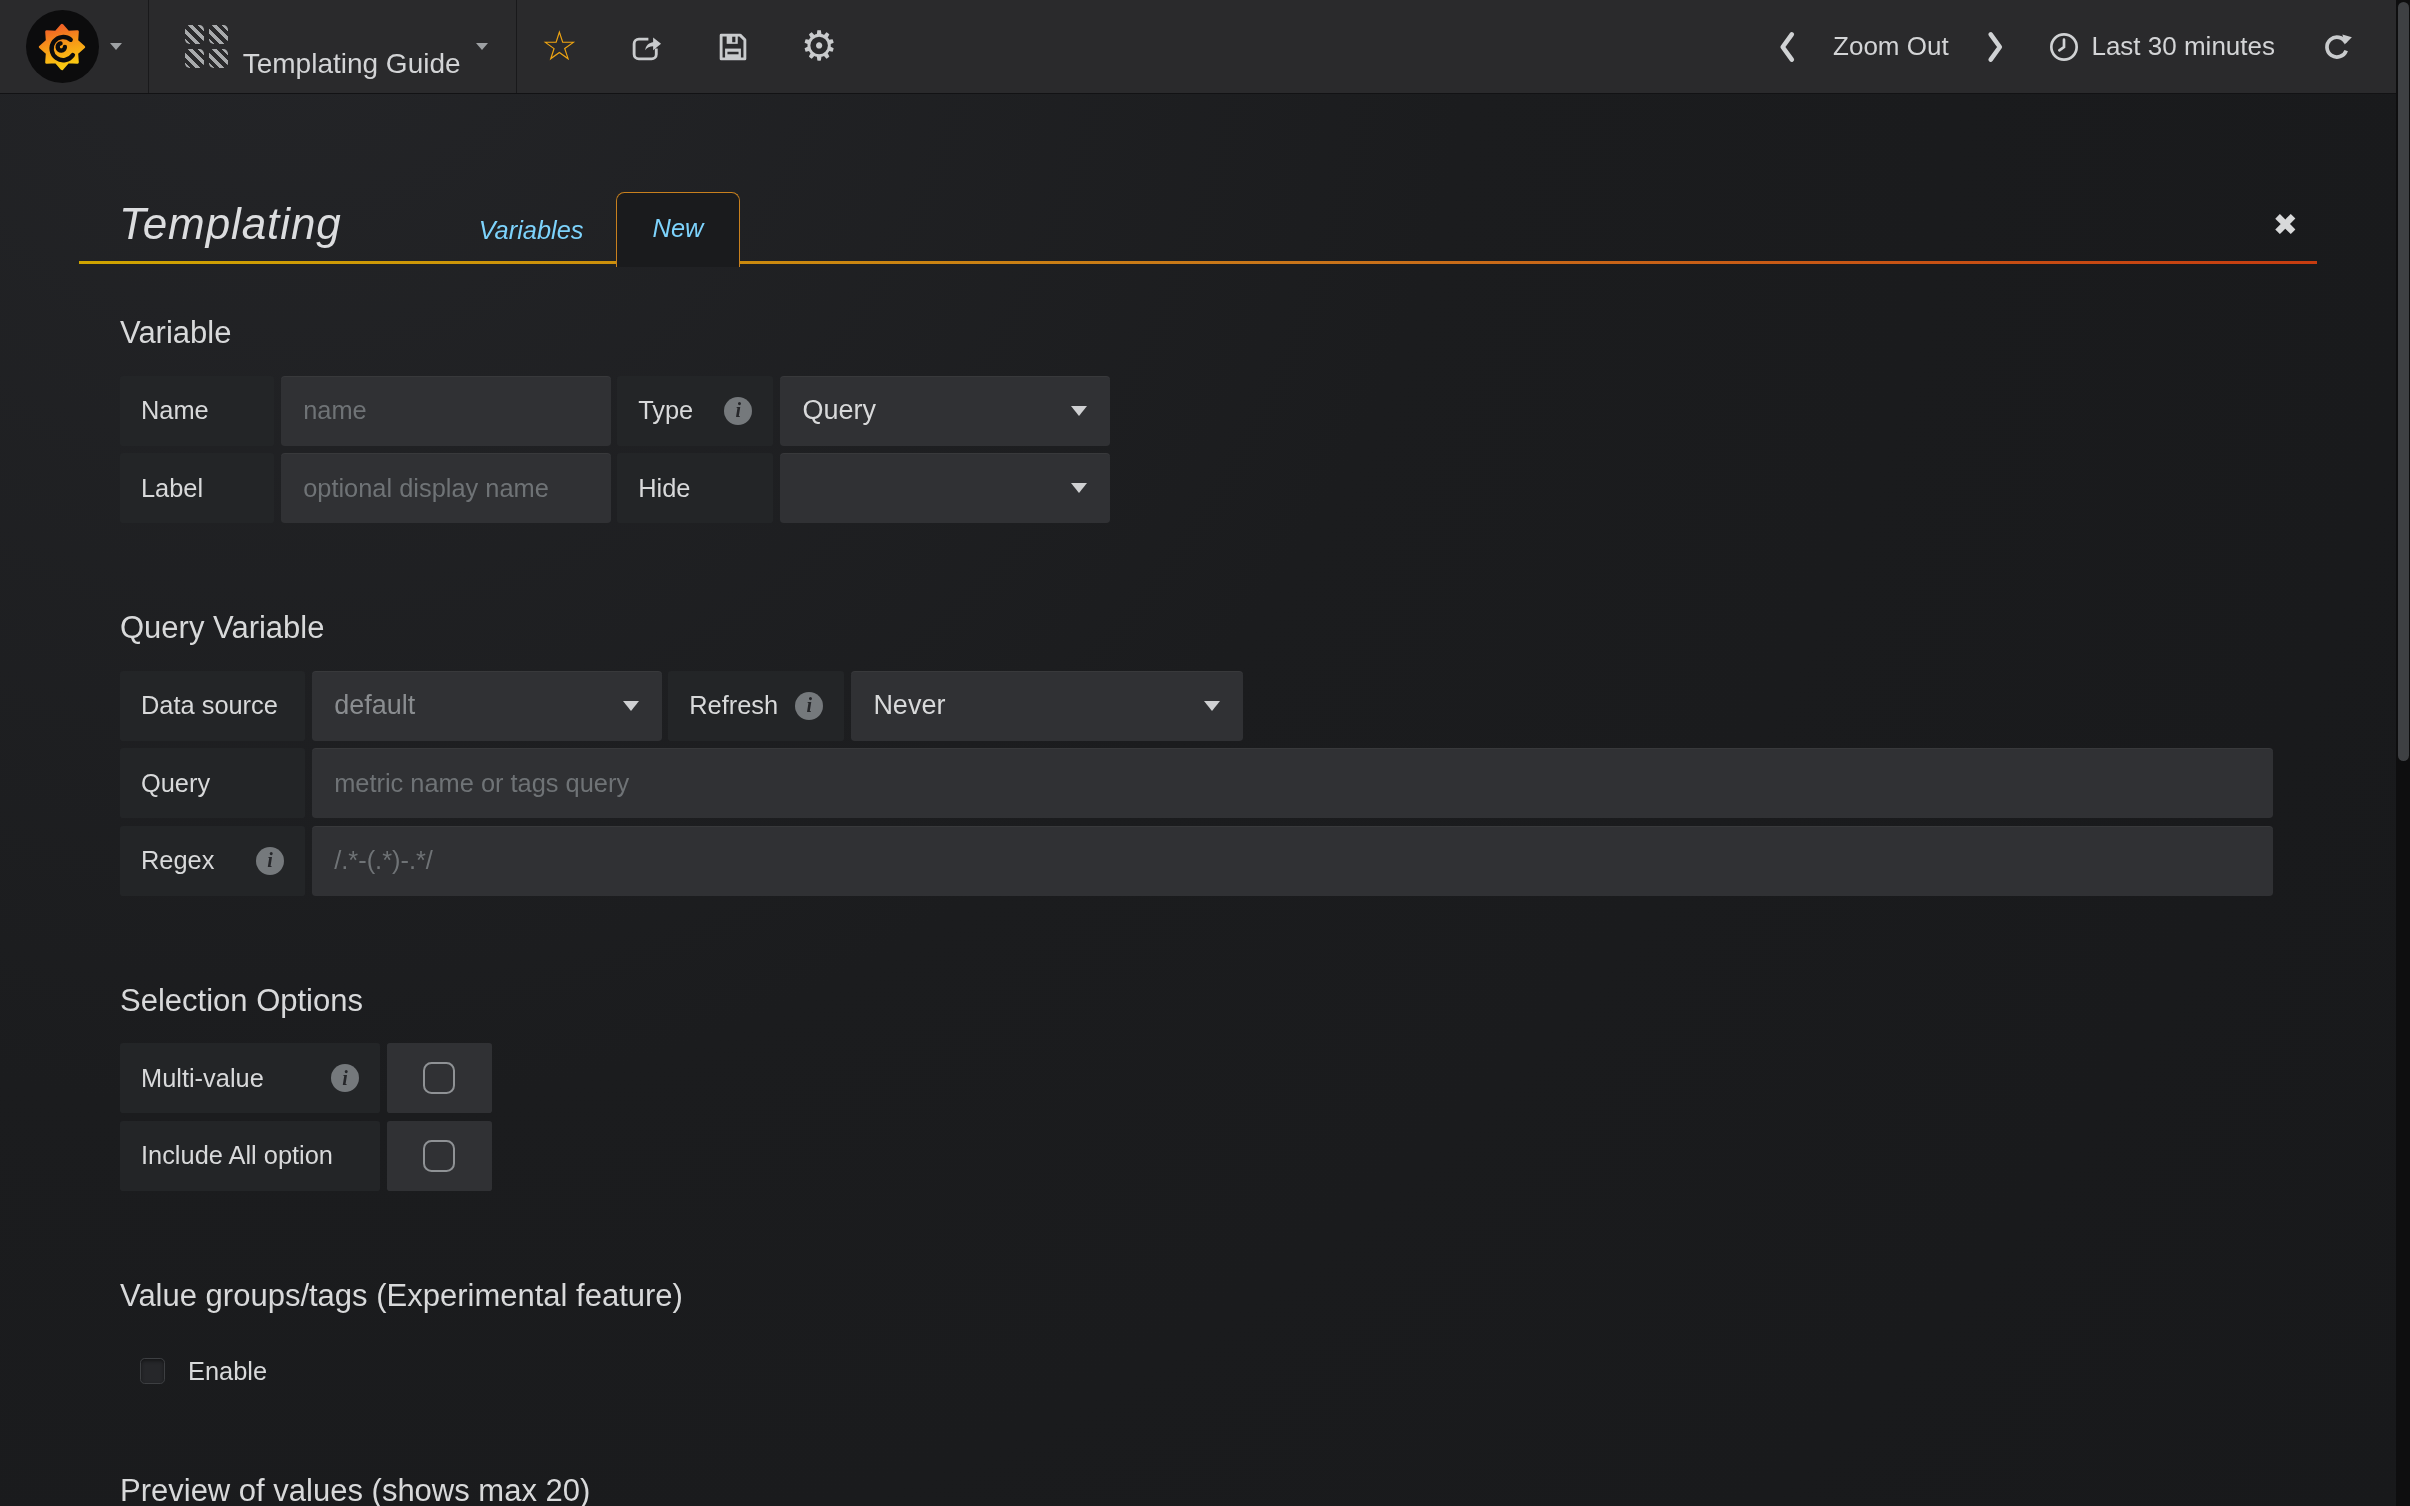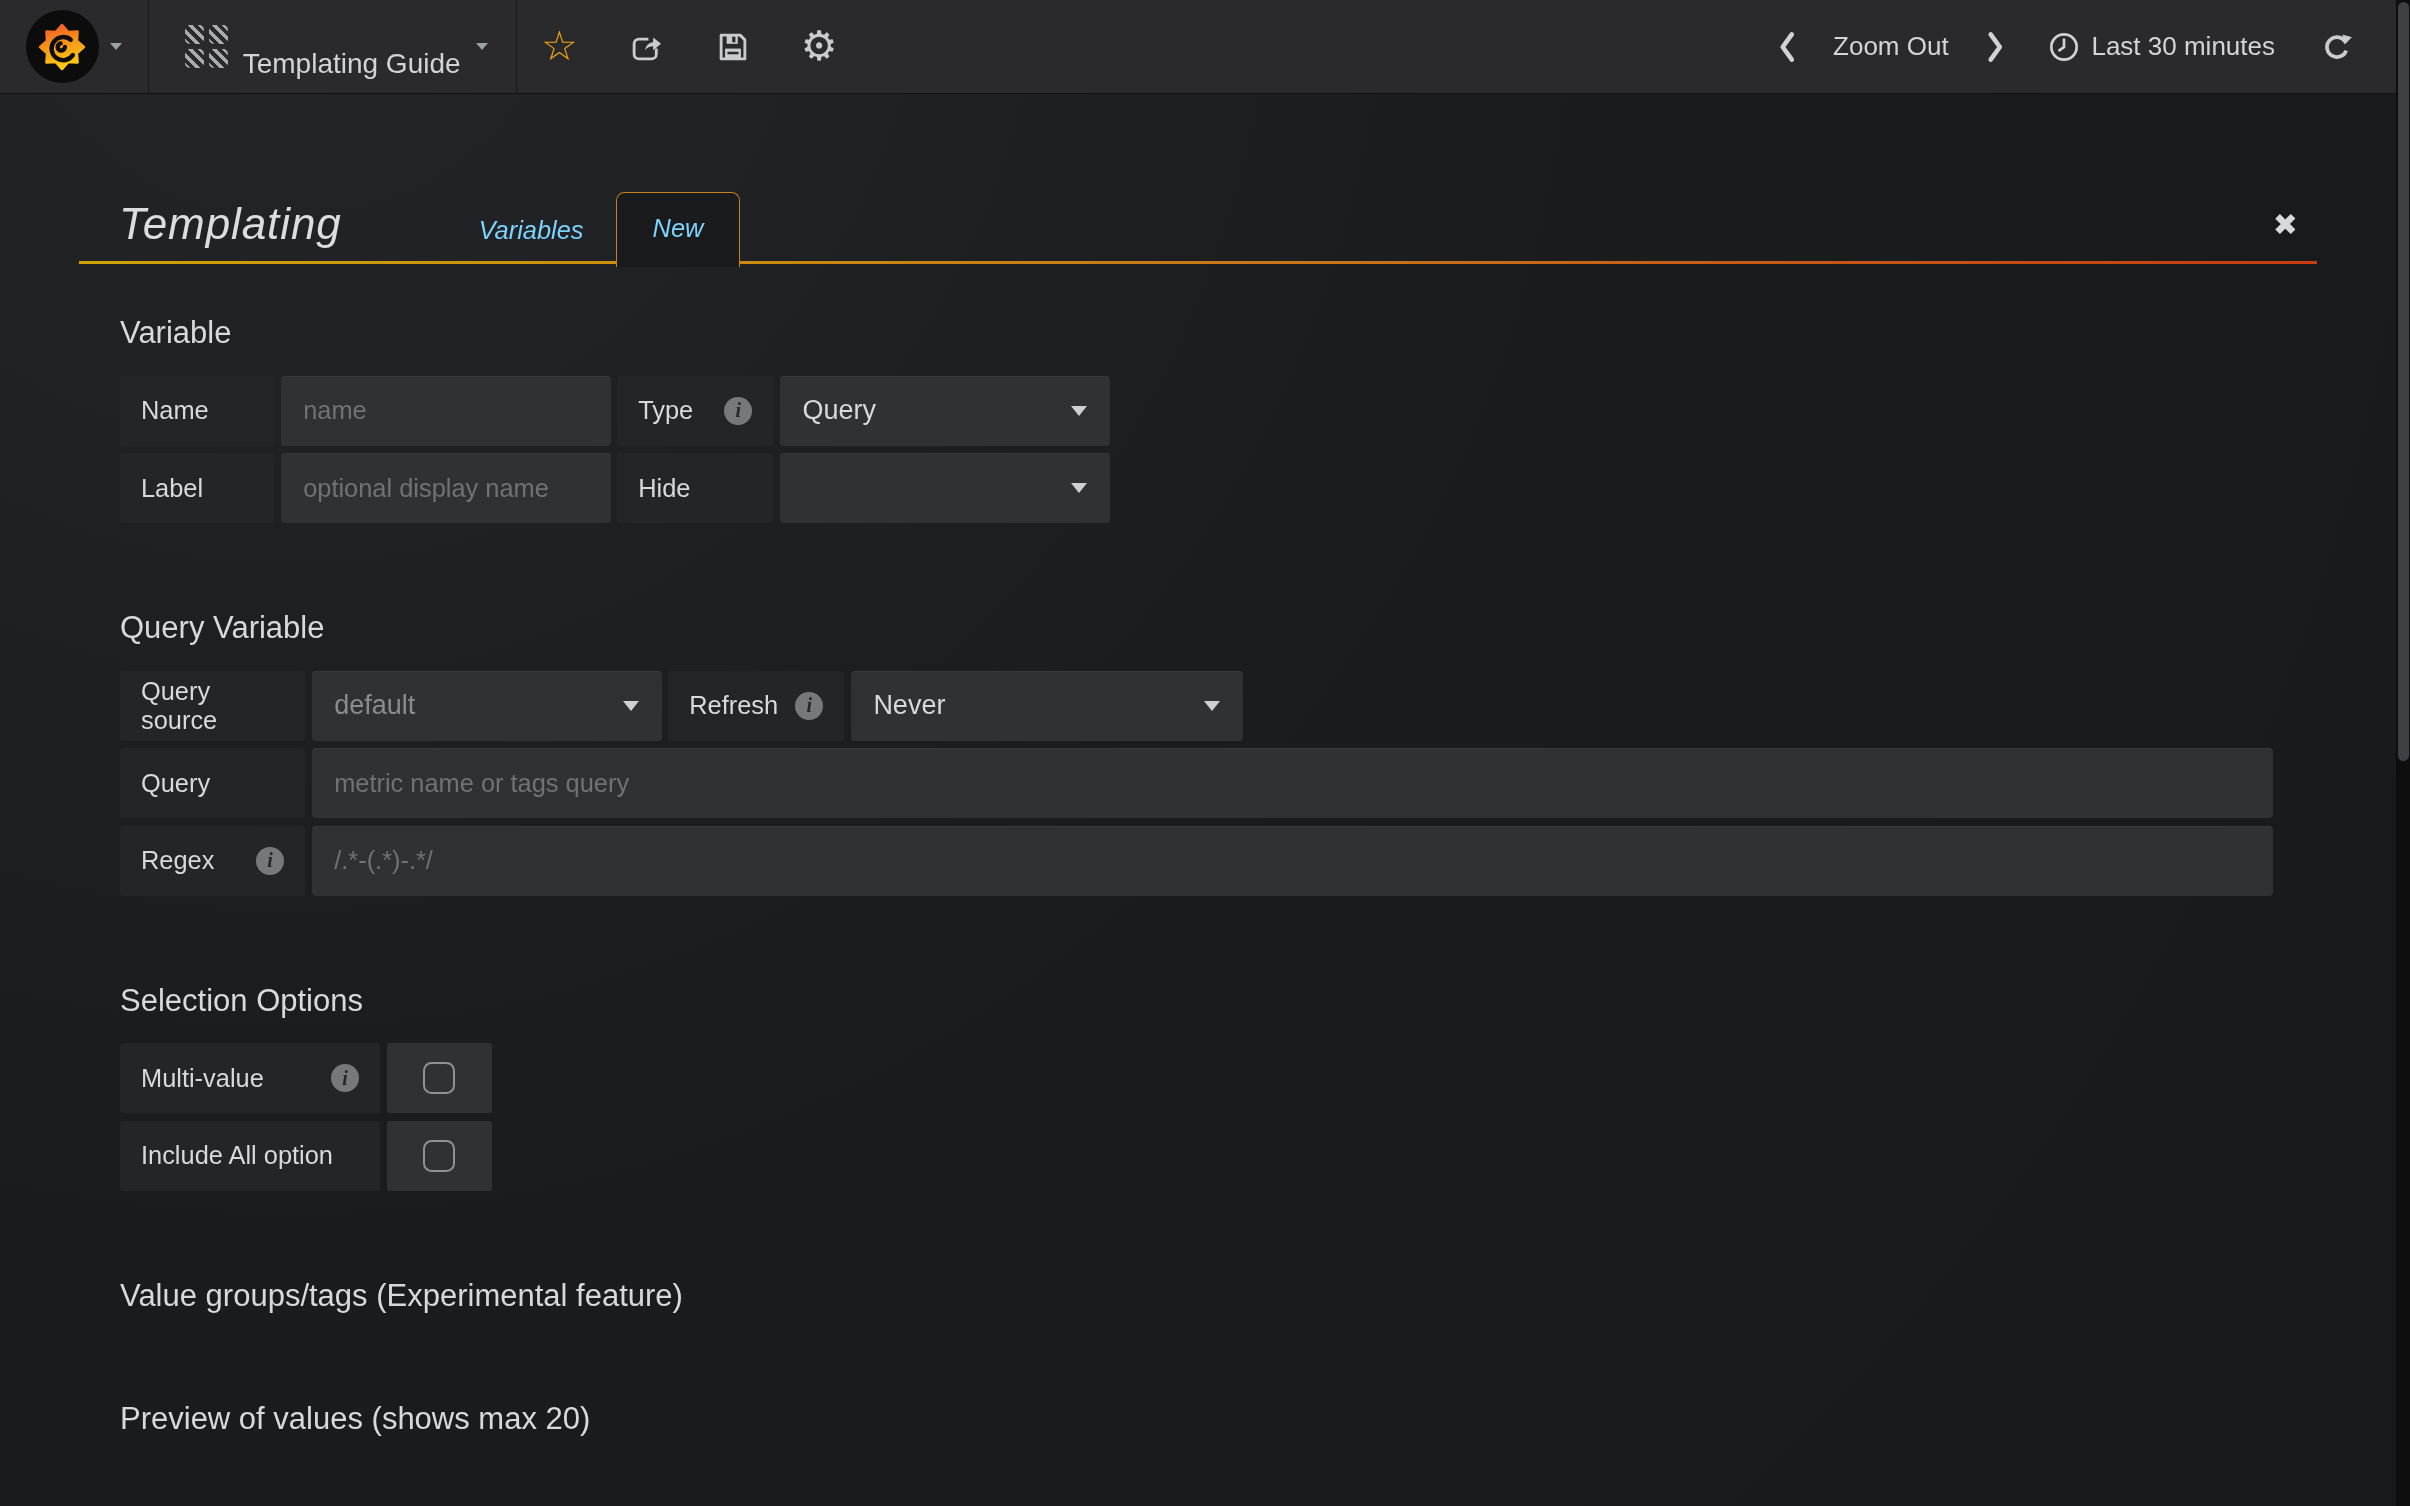--- a/index.html
+++ b/index.html
@@ -254,21 +254,21 @@
     <div class="select w-sel">
       <span></span>
       <span class="sel-caret"></span>
     </div>
   </div>
 
   <h2 class="section-h">Query Variable</h2>
 
   <div class="form-row">
     <div class="fi w-ds">
-      <span>Query source</span>
+      <span>Data source</span>
     </div>
     <div class="select muted w-dssel">
       <span>default</span>
       <span class="sel-caret"></span>
     </div>
     <div class="fi w-refresh">
       <span>Refresh</span>
       <span class="info-icon">i</span>
     </div>
     <div class="select w-nevsel">
@@ -308,20 +308,24 @@
     <div class="fi w-chk">
       <span>Include All option</span>
     </div>
     <div class="check-wrap">
       <span class="checkbox-lg"></span>
     </div>
   </div>
 
   <h2 class="section-h">Value groups/tags (Experimental feature)</h2>
 
+  <div class="enable-row">
+    <span class="checkbox-sm"></span>
+    <span class="enable-label">Enable</span>
+  </div>
 
   <h2 class="section-h">Preview of values (shows max 20)</h2>
 
 </main>
 
 <div class="scrollbar">
   <div class="scroll-thumb"></div>
 </div>
 
 

